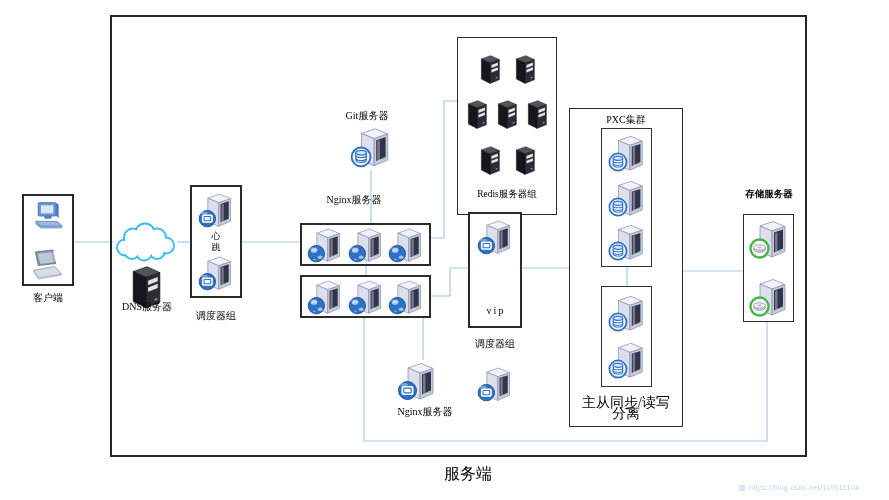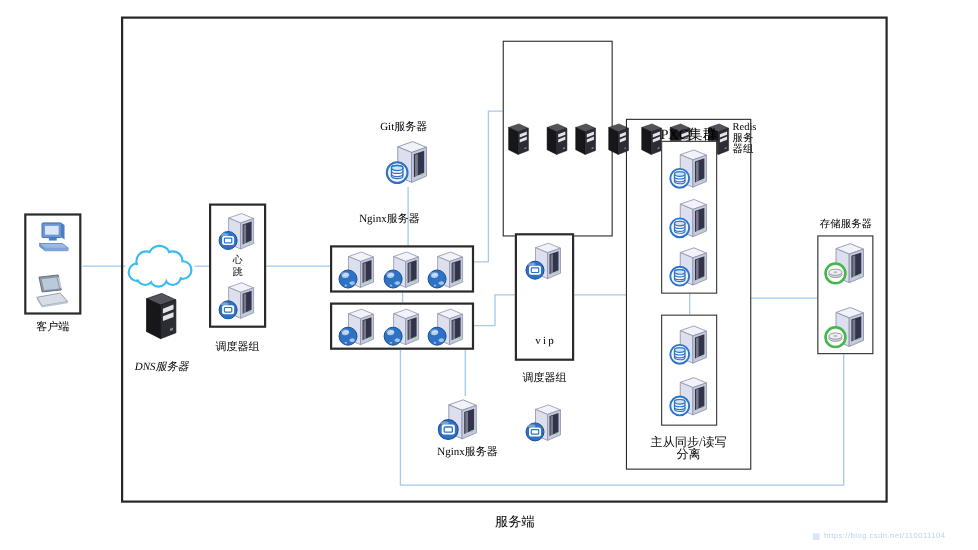--- a/index.html
+++ b/index.html
@@ -31,39 +31,39 @@
   .s40{width:40px;height:40px;}
   .s42{width:42px;height:42px;}
   
   .ic-git{left:348px;top:124px;width:46px;height:46px;}
   
   .nginx-box{left:300px;width:131px;height:43px;}
   .nb1{top:223px;} .nb2{top:275px;}
   .nginx-box .ic{width:40px;height:40px;margin:0 -3px;}
   
   .redis-box{left:457px;top:37px;width:100px;height:178px;border-width:1.5px;
-             display:flex;flex-direction:row;align-items:center;justify-content:space-evenly;padding:2px 0;}
+             display:flex;flex-direction:column;align-items:center;justify-content:space-evenly;padding:2px 0;}
   .redis-row{display:flex;justify-content:center;gap:9px;}
   .redis-row.mid{gap:4px;}
   .ic-tower{width:26px;height:32px;}
   .redis-lbl{font-size:9.5px;line-height:10px;}
   
   .vip-box{left:468px;top:212px;width:54px;height:116px;padding:3px 0;gap:48px;}
   .vip-txt{font-size:10px;letter-spacing:2px;text-indent:2px;}
   
   .ic-zabbix{left:394px;top:359px;width:46px;height:44px;}
   
   .pxc-outer{position:absolute;left:569px;top:108px;width:114px;height:319px;
              border:1.5px solid #2a2a2a;box-sizing:border-box;}
-  .pxc-title{position:absolute;left:0;top:4px;width:100%;text-align:center;font-size:13px;}
+  .pxc-title{position:absolute;left:0;top:4px;width:100%;text-align:center;font-size:10px;}
   .pxc-inner{position:absolute;left:31px;width:51px;border:1.2px solid #333;background:#fff;
              box-sizing:border-box;display:flex;flex-direction:column;align-items:center;justify-content:space-evenly;}
   .pxc-i1{top:19px;height:139px;}
   .pxc-i2{top:177px;height:101px;}
-  .pxc-note{position:absolute;left:0;top:288px;width:100%;font-size:11px;}
+  .pxc-note{position:absolute;left:0;top:288px;width:100%;font-size:14px;}
   
   .storage-box{left:743px;top:214px;width:51px;height:108px;border-width:1.5px;padding:2px 0;}
   .storage-box .ic{width:44px;height:44px;}
   
   .watermark{position:absolute;left:739px;top:484px;display:flex;align-items:center;gap:4px;}
   .wm-sq{width:6px;height:6px;background:#d9e6f8;display:inline-block;}
   .wm-txt{font-family:"Liberation Sans","DejaVu Sans",sans-serif;font-size:7px;
           color:#aac8ec;opacity:.8;letter-spacing:.4px;}
 </style>
 </head>
@@ -141,21 +141,21 @@
   <span class="ic abs ic-dns">
       <svg viewBox="0 0 36 44">
       <polygon points="6,8 19,3.5 31,9 18,13.5" fill="#53535c" stroke="#111" stroke-width="0.6"></polygon>
       <polygon points="6,8 18,13.5 18,42 6,36" fill="#16161b" stroke="#111" stroke-width="0.6"></polygon>
       <polygon points="18,13.5 31,9 31,37 18,42" fill="#2c2c35" stroke="#111" stroke-width="0.6"></polygon>
       <polygon points="20,16.5 29,13 29,17 20,20.5" fill="#e3e3ea"></polygon>
       <polygon points="20,23 29,19.5 29,23.5 20,27" fill="#e3e3ea"></polygon>
       <polygon points="26,33.5 28.5,32.6 28.5,34.6 26,35.5" fill="#9aa0c0" opacity="0.8"></polygon>
     </svg>
     </span>
-  <div class="lbl" style="left:108px;top:328px;width:78px;font-style:italic;">DNS服务器</div>
+  <div class="lbl" style="left:108px;top:301px;width:78px;">DNS服务器</div>
 
   <div class="node sched-box col">
     <span class="ic s40">
         <svg viewBox="0 0 44 44">
   <polygon points="13,9 26,4.5 38,9.5 25,14" fill="#f2f3fa" stroke="#8f93ab" stroke-width="0.8"></polygon>
   <polygon points="13,9 25,14 25,40 13,34.5" fill="#dcdfee" stroke="#8f93ab" stroke-width="0.8"></polygon>
   <polygon points="25,14 38,9.5 38,34.5 25,40" fill="#c6cade" stroke="#8f93ab" stroke-width="0.8"></polygon>
   <polygon points="27,15.5 36,12.5 36,31.5 27,35.5" fill="#31344a"></polygon>
   <polygon points="28,16 30.5,15.2 30.5,34.2 28,35" fill="#ffffff" opacity="0.35"></polygon>
   <circle cx="34" cy="33" r="0.9" fill="#67d46a"></circle>
@@ -498,21 +498,21 @@
     <path d="M7.5,27.5 a5,2.2 0 0 1 10,0 v7 a5,2.2 0 0 1 -10,0 Z" fill="#ffffff" stroke="#2e72c6" stroke-width="1.1"></path>
     <ellipse cx="12.5" cy="27.5" rx="5" ry="2.2" fill="#cfe3f7" stroke="#2e72c6" stroke-width="1.1"></ellipse>
     <path d="M7.5,30 a5,2.2 0 0 0 10,0 M7.5,32.7 a5,2.2 0 0 0 10,0" fill="none" stroke="#2e72c6" stroke-width="1.1"></path>
           </svg>
         </span>
     </div>
     <div class="preline pxc-note">主从同步/读写
 分离</div>
   </div>
 
-  <div class="lbl" style="left:734px;top:198px;width:70px;font-size:9.5px;">存储服务器</div>
+  <div class="lbl" style="left:734px;top:188px;width:70px;font-size:9.5px;font-weight:bold;">存储服务器</div>
   <div class="node storage-box col">
     <span class="ic">
         <svg viewBox="0 0 44 44">
   <polygon points="13,9 26,4.5 38,9.5 25,14" fill="#f2f3fa" stroke="#8f93ab" stroke-width="0.8"></polygon>
   <polygon points="13,9 25,14 25,40 13,34.5" fill="#dcdfee" stroke="#8f93ab" stroke-width="0.8"></polygon>
   <polygon points="25,14 38,9.5 38,34.5 25,40" fill="#c6cade" stroke="#8f93ab" stroke-width="0.8"></polygon>
   <polygon points="27,15.5 36,12.5 36,31.5 27,35.5" fill="#31344a"></polygon>
   <polygon points="28,16 30.5,15.2 30.5,34.2 28,35" fill="#ffffff" opacity="0.35"></polygon>
   <circle cx="34" cy="33" r="0.9" fill="#67d46a"></circle>
           <circle cx="12.5" cy="31.5" r="9" fill="#ffffff" stroke="#45b649" stroke-width="2.4"></circle>
@@ -530,20 +530,20 @@
   <polygon points="28,16 30.5,15.2 30.5,34.2 28,35" fill="#ffffff" opacity="0.35"></polygon>
   <circle cx="34" cy="33" r="0.9" fill="#67d46a"></circle>
           <circle cx="12.5" cy="31.5" r="9" fill="#ffffff" stroke="#45b649" stroke-width="2.4"></circle>
     <ellipse cx="12.5" cy="32.5" rx="6" ry="2.8" fill="#d9d9de" stroke="#8b8b94" stroke-width="0.8"></ellipse>
     <ellipse cx="12.5" cy="30.5" rx="6" ry="2.8" fill="#f0f0f4" stroke="#8b8b94" stroke-width="0.8"></ellipse>
     <ellipse cx="12.5" cy="30.5" rx="2" ry="0.9" fill="#b9b9c2"></ellipse>
         </svg>
       </span>
   </div>
 
-  <div class="lbl" style="left:428px;top:468px;width:80px;font-size:12px;">服务端</div>
+  <div class="lbl" style="left:428px;top:468px;width:80px;font-size:16px;">服务端</div>
 
   <div class="watermark">
     <span class="wm-sq"></span>
     <span class="wm-txt">https://blog.csdn.net/110011104</span>
   </div>
 
 </div>
 
 </body></html>

